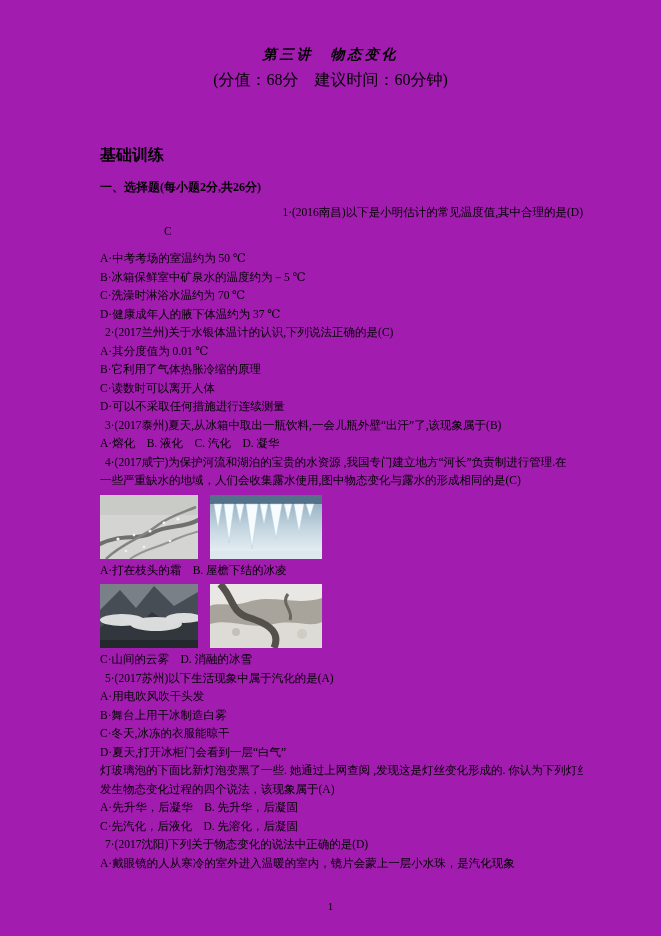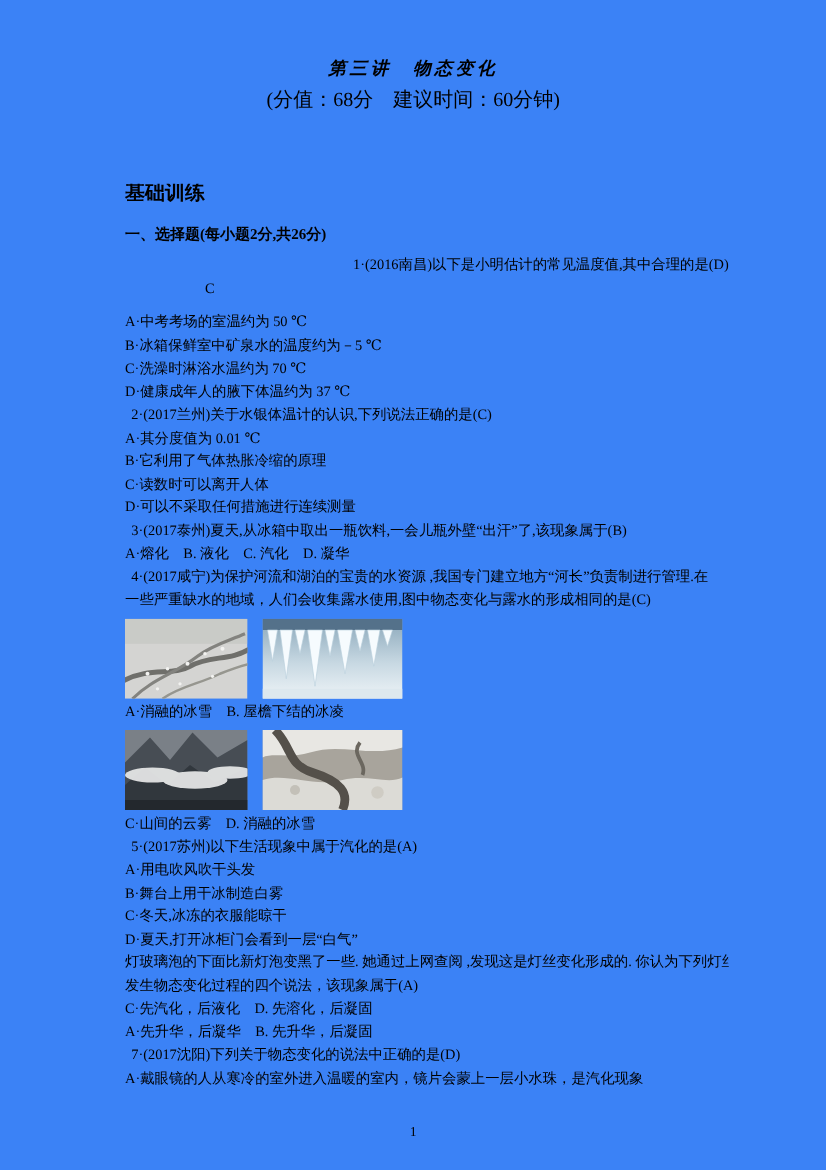--- a/index.html
+++ b/index.html
@@ -1,20 +1,20 @@
 <!DOCTYPE html>
 <html><head>
 <meta charset="utf-8">
 <style>
   * { margin:0; padding:0; box-sizing:border-box; }
   html,body { background:#ffffff; }
   .page {
     position:relative;
     width:661px; height:936px;
-    background:#3b82f6;
+    background:#a21caf;
     overflow:hidden;
     color:#000;
     font-family:"Liberation Serif","DejaVu Serif",serif;
   }
   .title {
     padding-top:46px;
     text-align:center;
     font-size:14px;
     font-weight:700;
     font-style:italic;
@@ -114,21 +114,21 @@
           <path d="M36,9 L42,54 L48,9 Z"></path>
           <path d="M50,9 L54,30 L58,9 Z"></path>
           <path d="M60,9 L66,44 L72,9 Z"></path>
           <path d="M74,9 L78,26 L82,9 Z"></path>
           <path d="M84,9 L89,38 L94,9 Z"></path>
           <path d="M96,9 L100,22 L104,9 Z"></path>
         </g>
         <rect y="56" width="112" height="8" fill="#dde8ee"></rect>
       </svg>
     </div>
-    <div class="line">A·消融的冰雪　B. 屋檐下结的冰凌</div>
+    <div class="line">A·打在枝头的霜　B. 屋檐下结的冰凌</div>
 
     <div class="img-row">
       <svg class="photo" width="98" height="64" viewBox="0 0 98 64">
         <rect width="98" height="64" fill="#7a8087"></rect>
         <path d="M0,26 L20,6 L36,24 L54,2 L74,22 L98,8 L98,64 L0,64 Z" fill="#474d54"></path>
         <path d="M0,44 L16,30 L34,44 L52,28 L72,42 L98,30 L98,64 L0,64 Z" fill="#31373d"></path>
         <g fill="#e9eaea" opacity="0.92">
           <ellipse cx="22" cy="36" rx="22" ry="6"></ellipse>
           <ellipse cx="56" cy="40" rx="26" ry="7"></ellipse>
           <ellipse cx="84" cy="34" rx="18" ry="5"></ellipse>
@@ -148,22 +148,22 @@
     <div class="line">C·山间的云雾　D. 消融的冰雪</div>
 
     <div class="line stem">5·(2017苏州)以下生活现象中属于汽化的是(A)</div>
     <div class="line">A·用电吹风吹干头发</div>
     <div class="line">B·舞台上用干冰制造白雾</div>
     <div class="line">C·冬天,冰冻的衣服能晾干</div>
     <div class="line">D·夏天,打开冰柜门会看到一层“白气”</div>
 
     <div class="line">灯玻璃泡的下面比新灯泡变黑了一些. 她通过上网查阅 ,发现这是灯丝变化形成的. 你认为下列灯丝</div>
     <div class="line">发生物态变化过程的四个说法，该现象属于(A)</div>
+    <div class="line">A·先升华，后凝华　B. 先升华，后凝固</div>
     <div class="line">C·先汽化，后液化　D. 先溶化，后凝固</div>
-    <div class="line">A·先升华，后凝华　B. 先升华，后凝固</div>
 
     <div class="line stem">7·(2017沈阳)下列关于物态变化的说法中正确的是(D)</div>
     <div class="line">A·戴眼镜的人从寒冷的室外进入温暖的室内，镜片会蒙上一层小水珠，是汽化现象</div>
 
   </div>
 
   <div class="pagenum">1</div>
 </div>
 
 </body></html>

